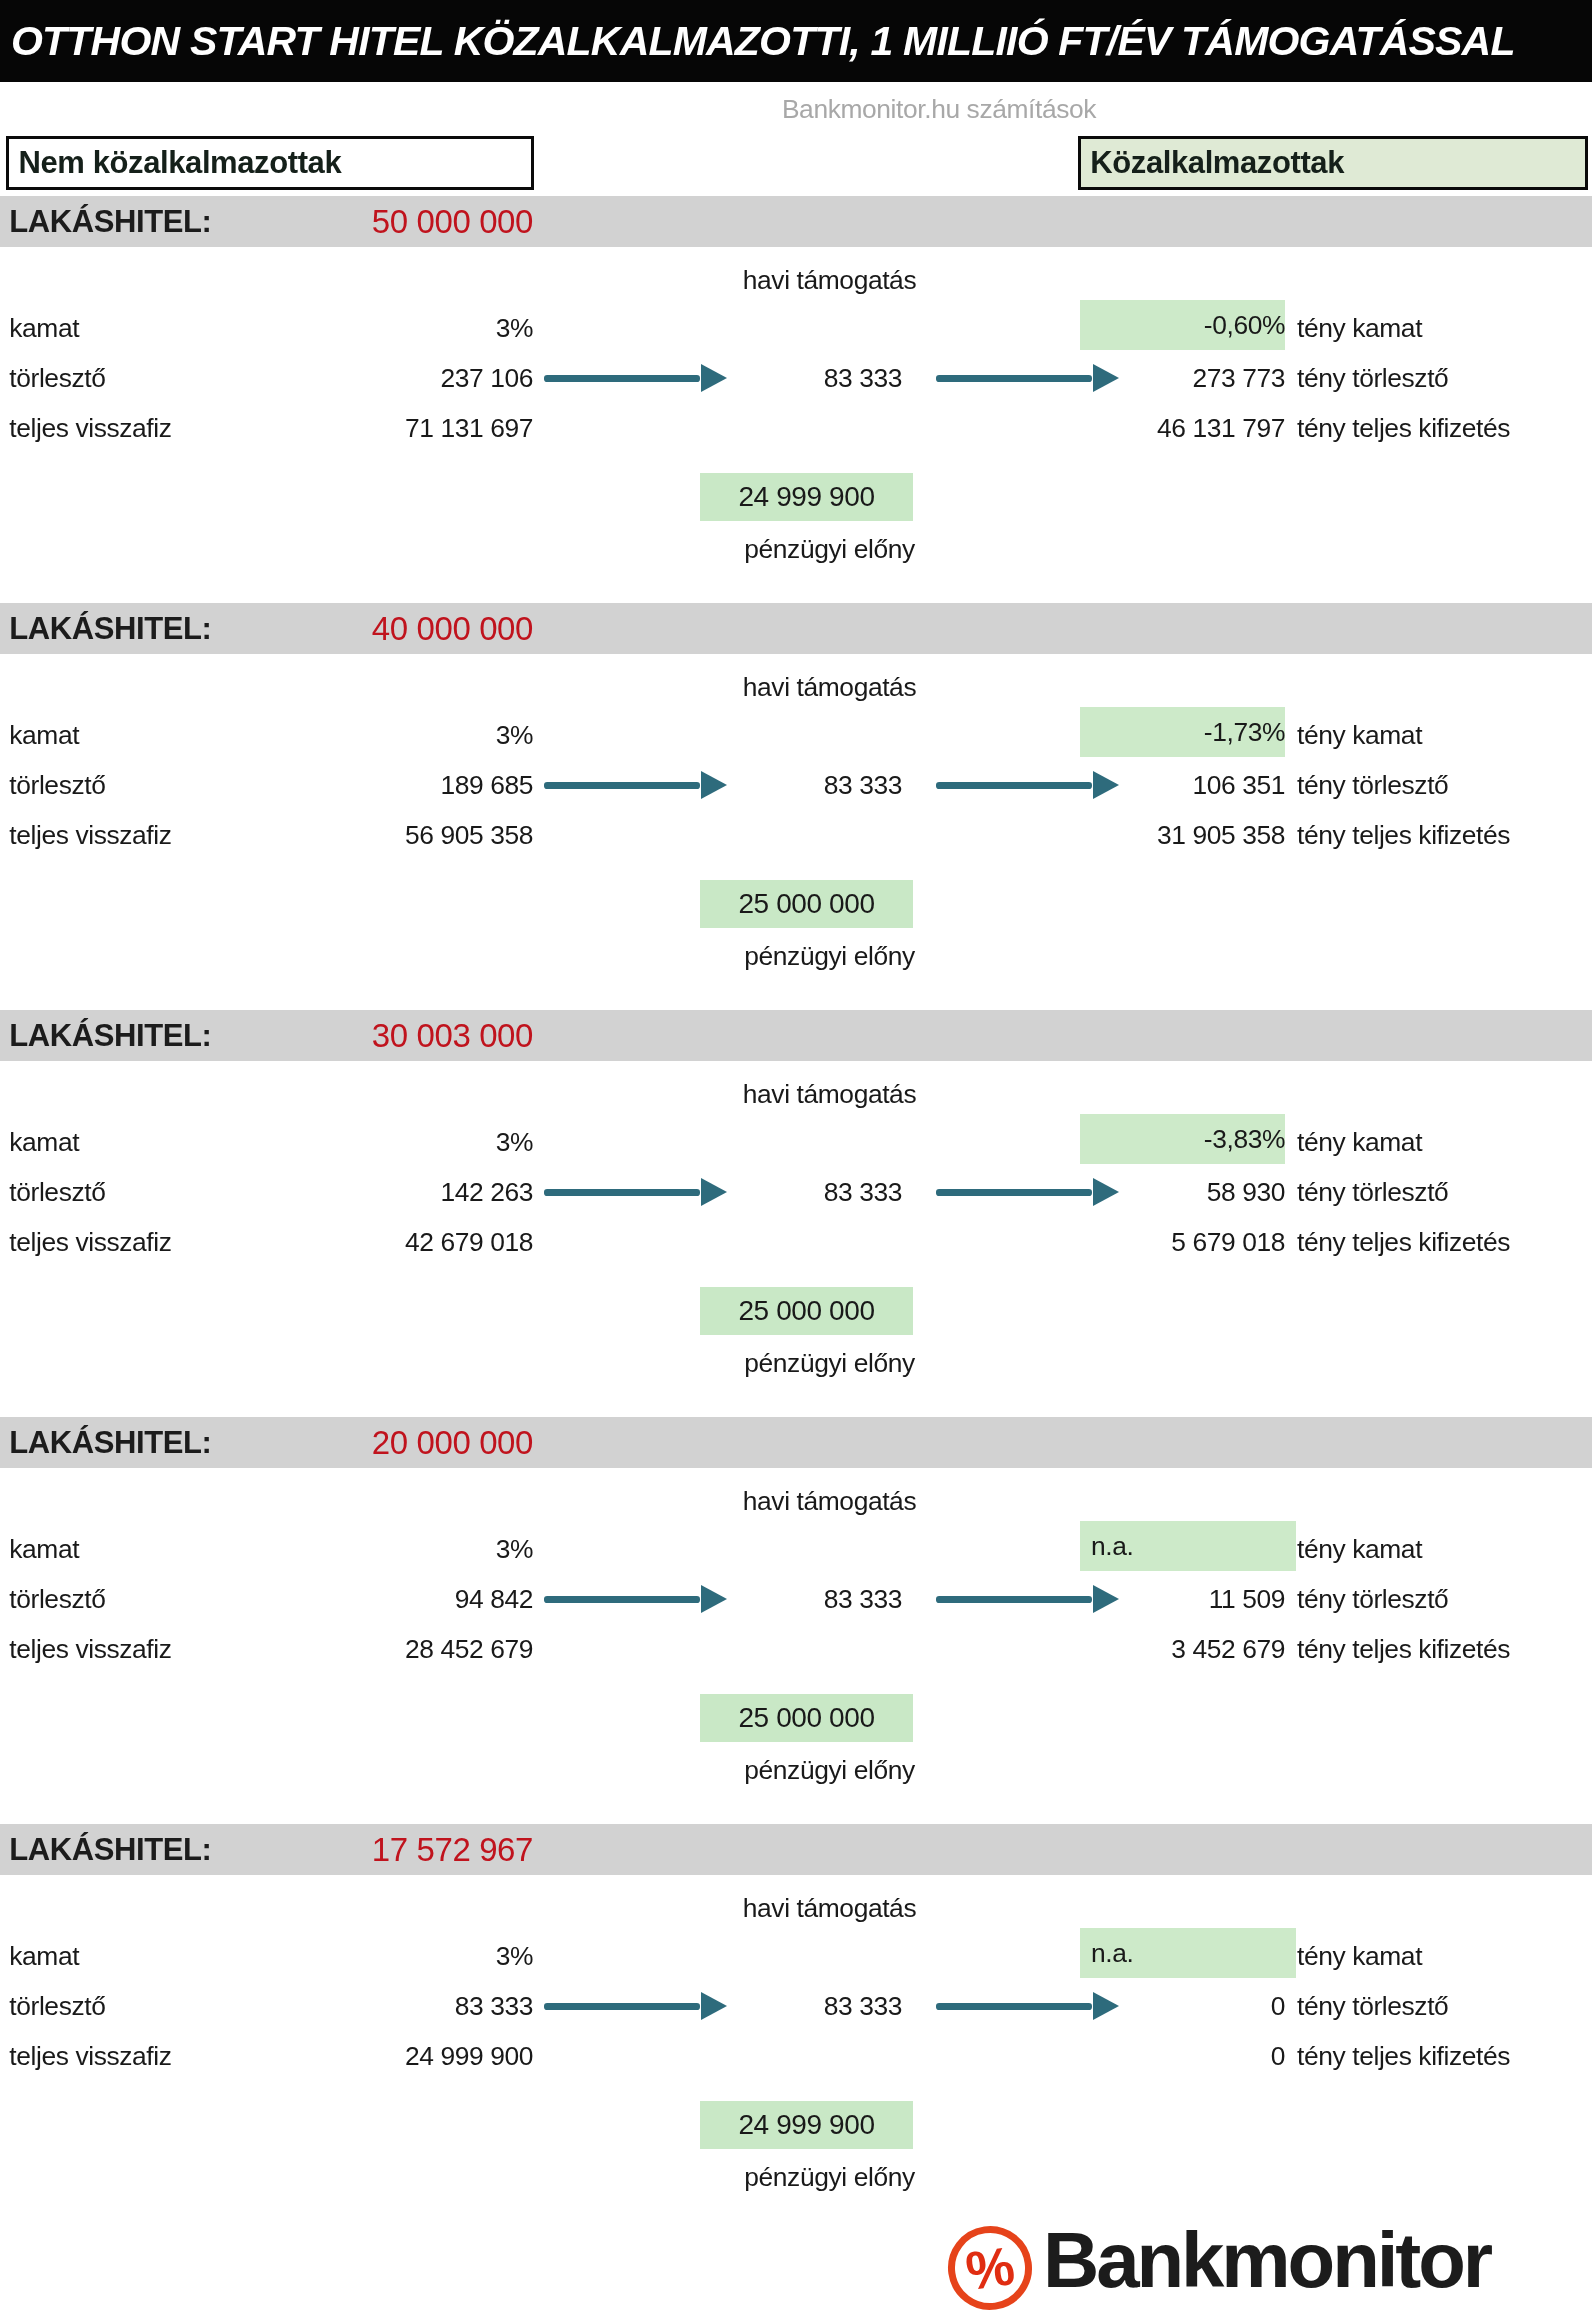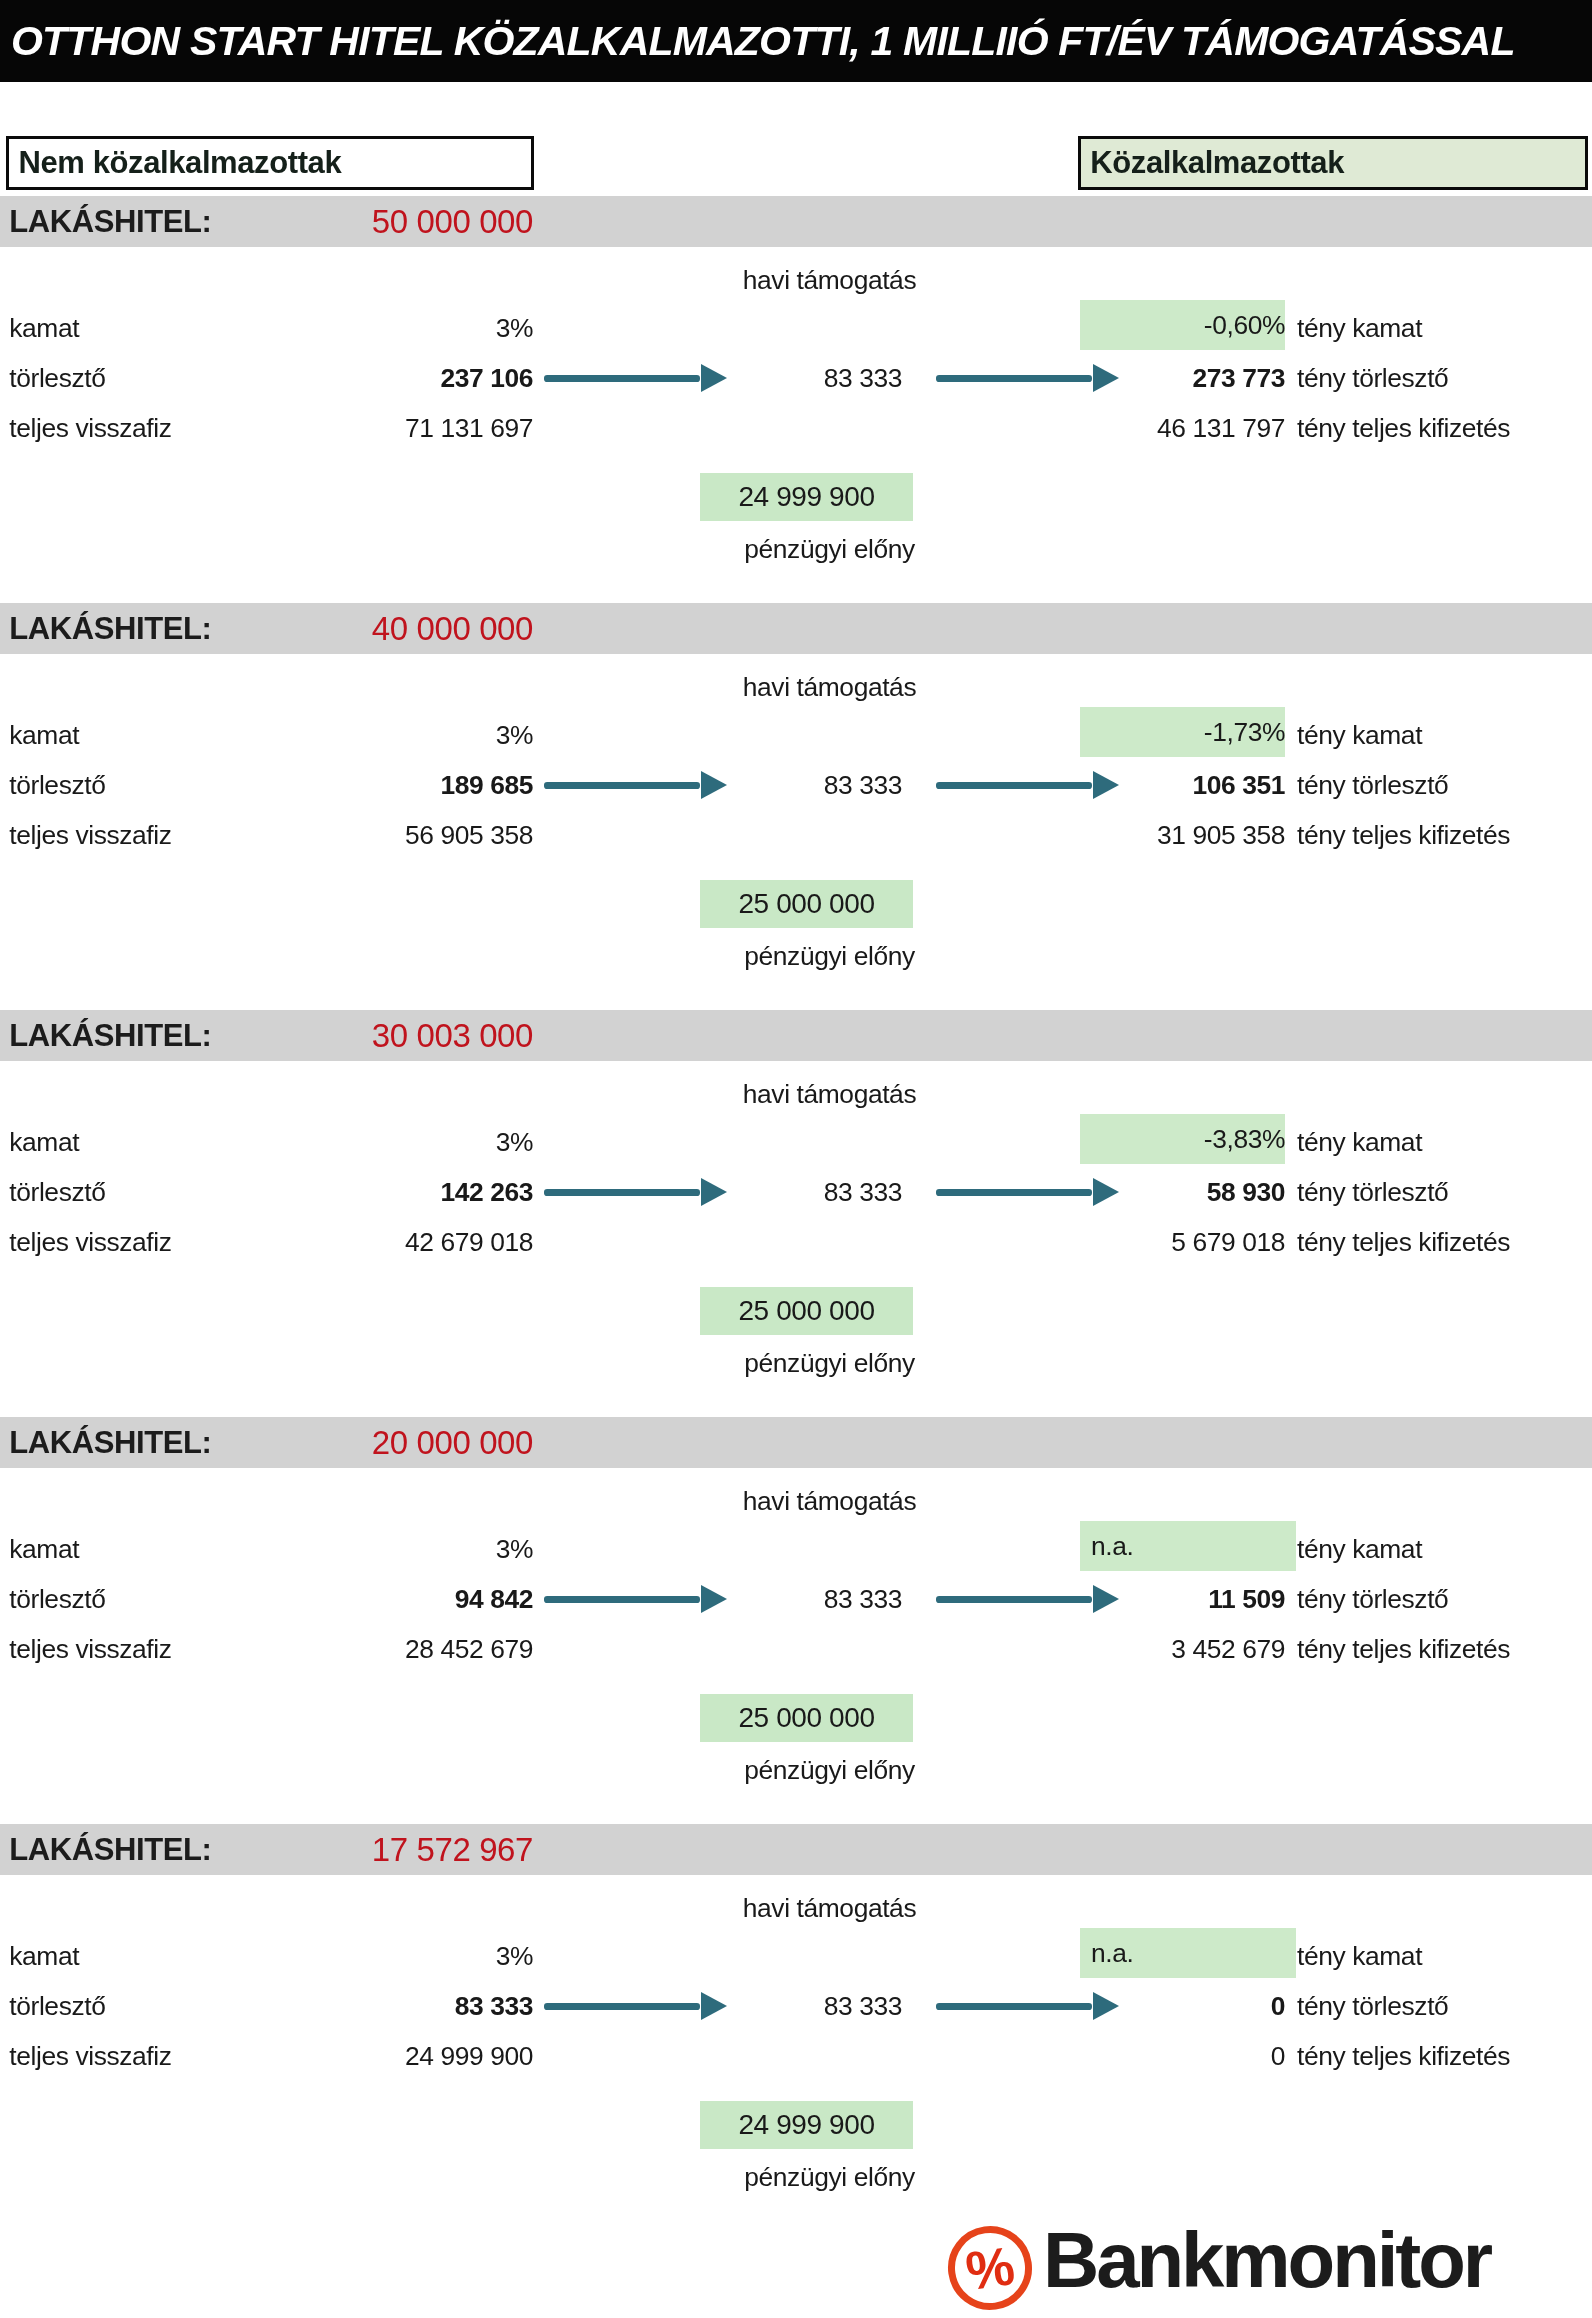--- a/index.html
+++ b/index.html
@@ -43,21 +43,21 @@
   }
   .cell{position:absolute;height:34px;line-height:34px;font-size:26.4px;white-space:nowrap;}
   .havi{top:67px;left:596px;width:467px;text-align:center;}
   .elony{top:336px;left:596px;width:467px;text-align:center;}
   .llabel{left:9.3px;text-align:left;}
   .lval{left:218px;width:315px;text-align:right;}
   .mval{left:731px;width:171px;text-align:right;}
   .rval{left:1073px;width:212px;text-align:right;}
   .rlabel{left:1297px;width:296px;text-align:left;}
   .r1{top:115px;} .r2{top:165px;} .r3{top:215px;}
-  .bold{font-weight:bold;}
+  .bold{font-weight:normal;}
   .greencell{
     position:absolute;left:1080px;top:104px;width:205px;height:50px;background:#cdeac9;
     font-size:26.4px;line-height:50px;text-align:right;padding-right:0px;white-space:nowrap;
   }
   .greencell.na{text-align:left;padding-left:11px;}
   .greenbox{
     position:absolute;left:700px;top:277px;width:213px;height:48px;background:#c9e8c6;
     font-size:28px;line-height:48px;text-align:center;white-space:nowrap;
   }
   
@@ -85,20 +85,21 @@
 </style>
 </head>
 <body>
 
 <div id="page">
 
   <div class="titlebar">
     <h1>OTTHON START HITEL KÖZALKALMAZOTTI, 1 MILLIIÓ FT/ÉV TÁMOGATÁSSAL</h1>
   </div>
 
+  <div class="subtitle">Bankmonitor.hu számítások</div>
 
   <div class="colhead left">Nem közalkalmazottak</div>
   <div class="colhead right">Közalkalmazottak</div>
 
   <div id="sections">
 
     <div class="sec">
       <div class="secbar">
         <span class="seclabel">LAKÁSHITEL:</span>
         <span class="secamount">50 000 000</span>

